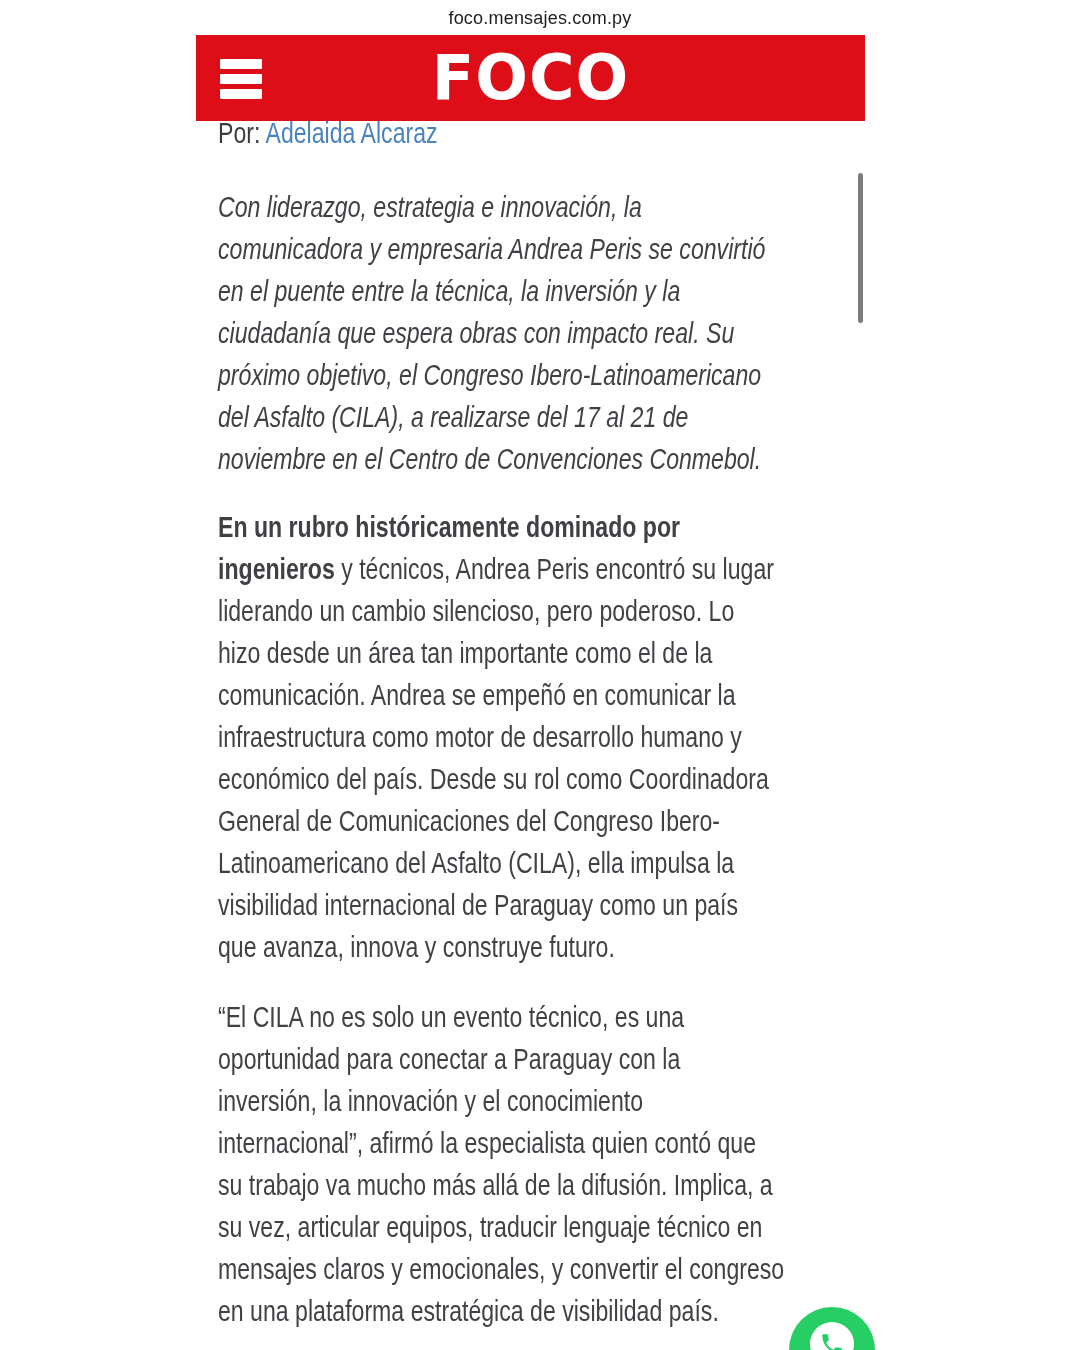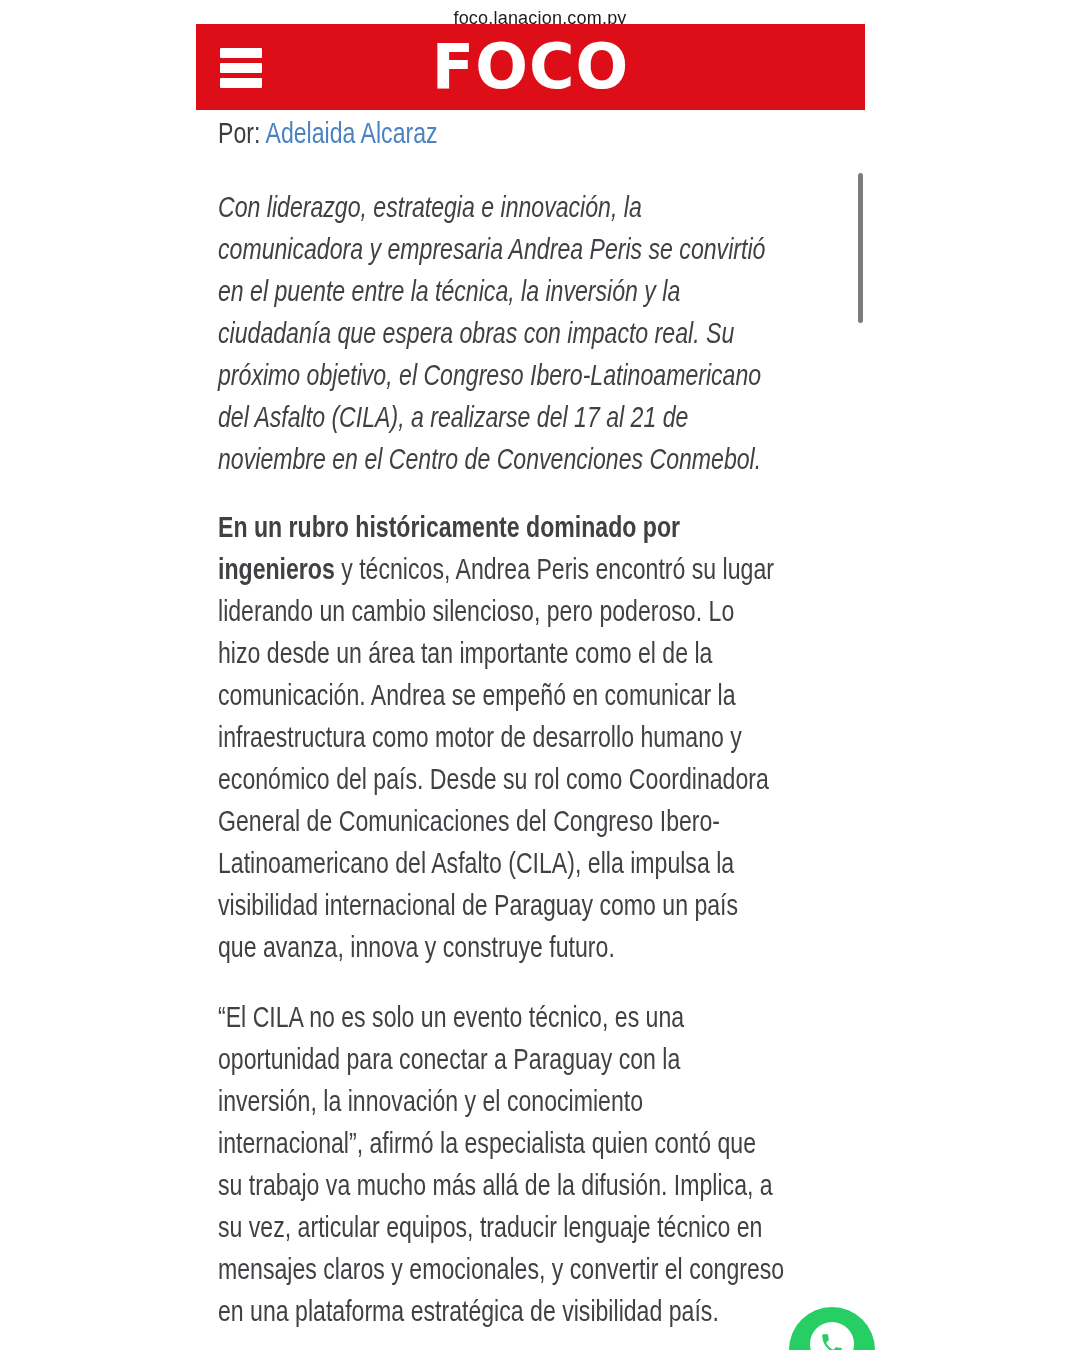--- a/index.html
+++ b/index.html
@@ -5,21 +5,21 @@
   html,body{margin:0;padding:0;}
   body{
     width:1080px;height:1350px;position:relative;overflow:hidden;
     background:#ffffff;font-family:"Liberation Sans",sans-serif;
   }
   .url-text{
     position:absolute;top:8px;left:0;right:0;text-align:center;
     font-size:18px;color:#1d1d1f;letter-spacing:.2px;
   }
   .app-header{
-    position:absolute;left:196px;top:24px;width:669px;height:86px;
+    position:absolute;left:196px;top:35px;width:669px;height:86px;
     background:#DD0E18;z-index:3;display:flex;align-items:center;justify-content:center;
   }
   .burger{
     position:absolute;left:24px;top:24px;width:42px;height:40px;cursor:pointer;
   }
   .burger .bar{height:10px;background:#ffffff;border-radius:1px;margin-bottom:5px;}
   .burger .bar:last-child{margin-bottom:0;}
   .brand-logo{
     font-family:"DejaVu Sans",sans-serif;font-weight:bold;font-size:62px;
     color:#ffffff;letter-spacing:1px;line-height:86px;cursor:pointer;
@@ -50,21 +50,21 @@
   }
   .fab-inner{
     position:absolute;left:21px;top:15px;width:44px;height:44px;
     border-radius:50%;background:#ffffff;display:flex;align-items:center;justify-content:center;
   }
   .fab-inner svg{width:26px;height:26px;fill:#27CE63;}
 </style>
 </head>
 <body>
 
-<div class="url-text">foco.lanacion.com.py</div>
+<div class="url-text">foco.mensajes.com.py</div>
 
 <div class="app-header">
   <div class="burger">
     <div class="bar"></div>
     <div class="bar"></div>
     <div class="bar"></div>
   </div>
   <div class="brand-logo">FOCO</div>
 </div>
 

